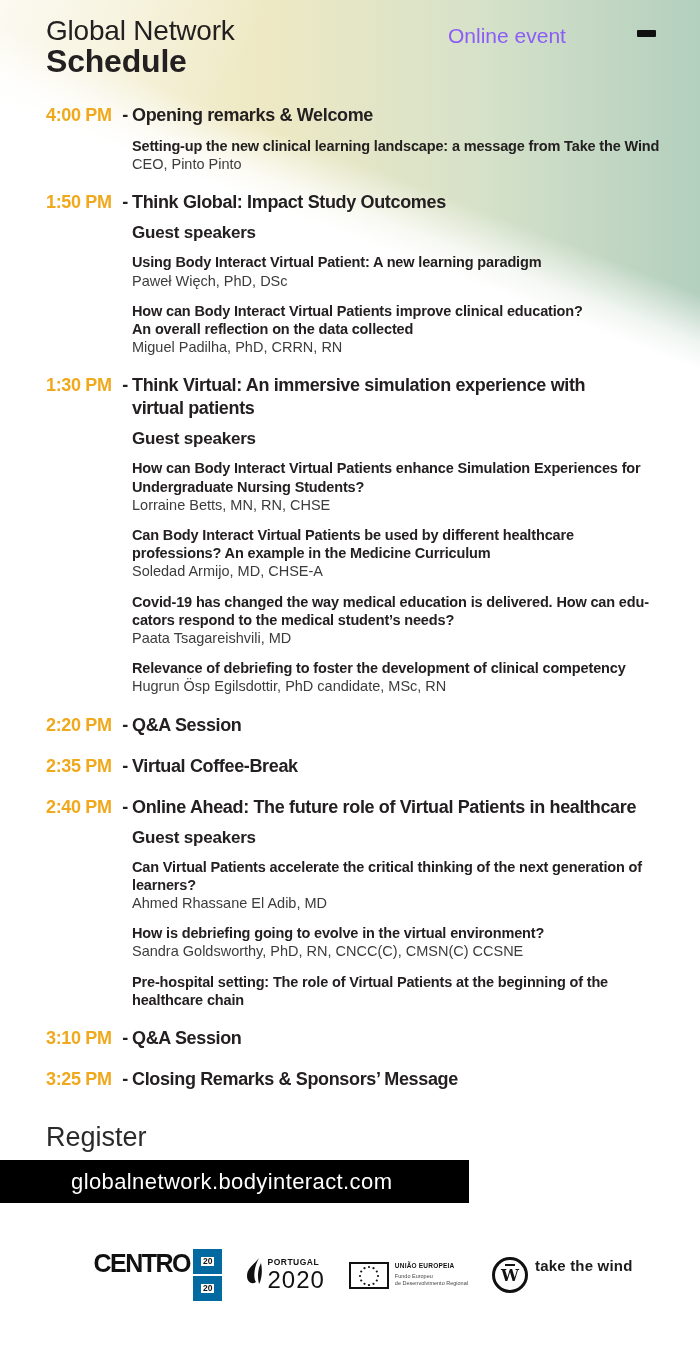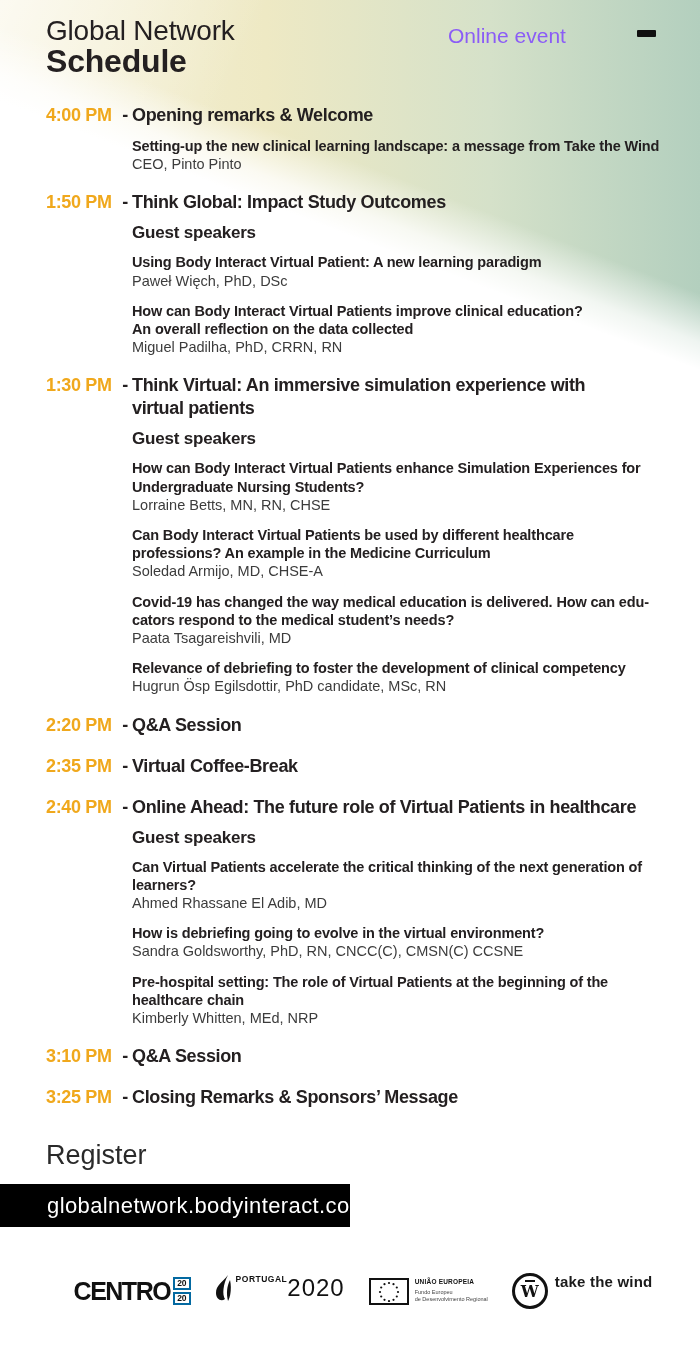--- a/index.html
+++ b/index.html
@@ -32,31 +32,31 @@
   .title { color:#242021; white-space:pre-line; max-width:578px; }
 
   .item-body { margin-left:86px; }
   .guest { margin-top:9px; font-size:17px; font-weight:700; line-height:20px; color:#242021; letter-spacing:-0.2px; }
   .talks .talk { margin-top:12px; }
   .talks .talk:first-child { margin-top:10px; }
   .talk-title { font-size:14.5px; font-weight:700; line-height:18.2px; letter-spacing:-0.15px; white-space:pre-line; color:#242021; max-width:600px; }
   .talk-speaker { font-size:14.5px; font-weight:400; line-height:18.2px; color:#3c3c3c; }
 
   .register { margin-top:31px; font-size:27px; font-weight:400; color:#2a2a2a; }
-  .url-bar { margin-top:13px; margin-left:-46px; width:350px; height:43px; background:#000; color:#fff;
-             font-size:22px; line-height:43px; padding-left:47px; letter-spacing:0.4px; font-weight:400; }
+  .url-bar { margin-top:7px; margin-left:-46px; width:469px; height:43px; background:#000; color:#fff;
+             font-size:22px; line-height:43px; padding-left:71px; letter-spacing:0.4px; font-weight:400; }
 
   
   .footer { margin-top:46px; display:flex; justify-content:center; align-items:center; gap:24px; }
   .logo { display:flex; align-items:flex-start; }
   .centro-name { font-size:25px; font-weight:700; letter-spacing:-1.5px; color:#111; transform:scaleY(1.05); }
   .centro-boxes { display:flex; flex-direction:column; gap:2px; margin-left:3px; }
-  .centro-box { border:2px solid #0369a1; font-size:8.5px; font-weight:700; line-height:9px; padding:0 2px; color:#111; }
+  .centro-box { border:8px solid #0369a1; font-size:8.5px; font-weight:700; line-height:9px; padding:0 2px; color:#111; }
   .pt-icon { margin-right:4px; }
-  .pt-col { display:flex; flex-direction:row; line-height:1; }
+  .pt-col { display:flex; flex-direction:column; line-height:1; }
   .pt-top { font-size:8.5px; font-weight:700; letter-spacing:0.5px; color:#111; }
   .pt-year { font-size:24px; font-weight:400; letter-spacing:1px; color:#111; margin-top:1px; }
   .eu-flag { width:40px; height:27px; border:2px solid #111; display:flex; align-items:center; justify-content:center; background:#fff; }
   .eu-col { display:flex; flex-direction:column; margin-left:6px; }
   .eu-name { font-size:6.5px; font-weight:700; color:#111; letter-spacing:0.2px; }
   .eu-fund { font-size:5.5px; color:#444; line-height:7px; margin-top:4px; }
   .ttw-circle { position:relative; width:36px; height:36px; border:3px solid #111; border-radius:50%;
                 display:flex; align-items:center; justify-content:center; margin-right:7px; }
   .ttw-w { font-family:"DejaVu Serif", serif; font-weight:700; font-size:16px; color:#111; line-height:1; margin-top:2px; }
   .ttw-bar { position:absolute; top:4px; left:50%; transform:translateX(-50%); width:10px; height:2px; background:#111; }
@@ -182,21 +182,20 @@
 learners?</div>
                 <div class="talk-speaker">Ahmed Rhassane El Adib, MD</div>
               </div>
               <div class="talk">
                 <div class="talk-title">How is debriefing going to evolve in the virtual environment?</div>
                 <div class="talk-speaker">Sandra Goldsworthy, PhD, RN, CNCC(C), CMSN(C) CCSNE</div>
               </div>
               <div class="talk">
                 <div class="talk-title">Pre-hospital setting: The role of Virtual Patients at the beginning of the
 healthcare chain</div>
-                <div class="talk-speaker">Kimberly Whitten, MEd, NRP</div>
               </div>
             </div>
     </div>
   </div>
 
   <div class="item">
     <div class="item-row">
       <span class="time">3:10 PM</span>
       <span class="sep">-</span>
       <span class="title">Q&amp;A Session</span>

